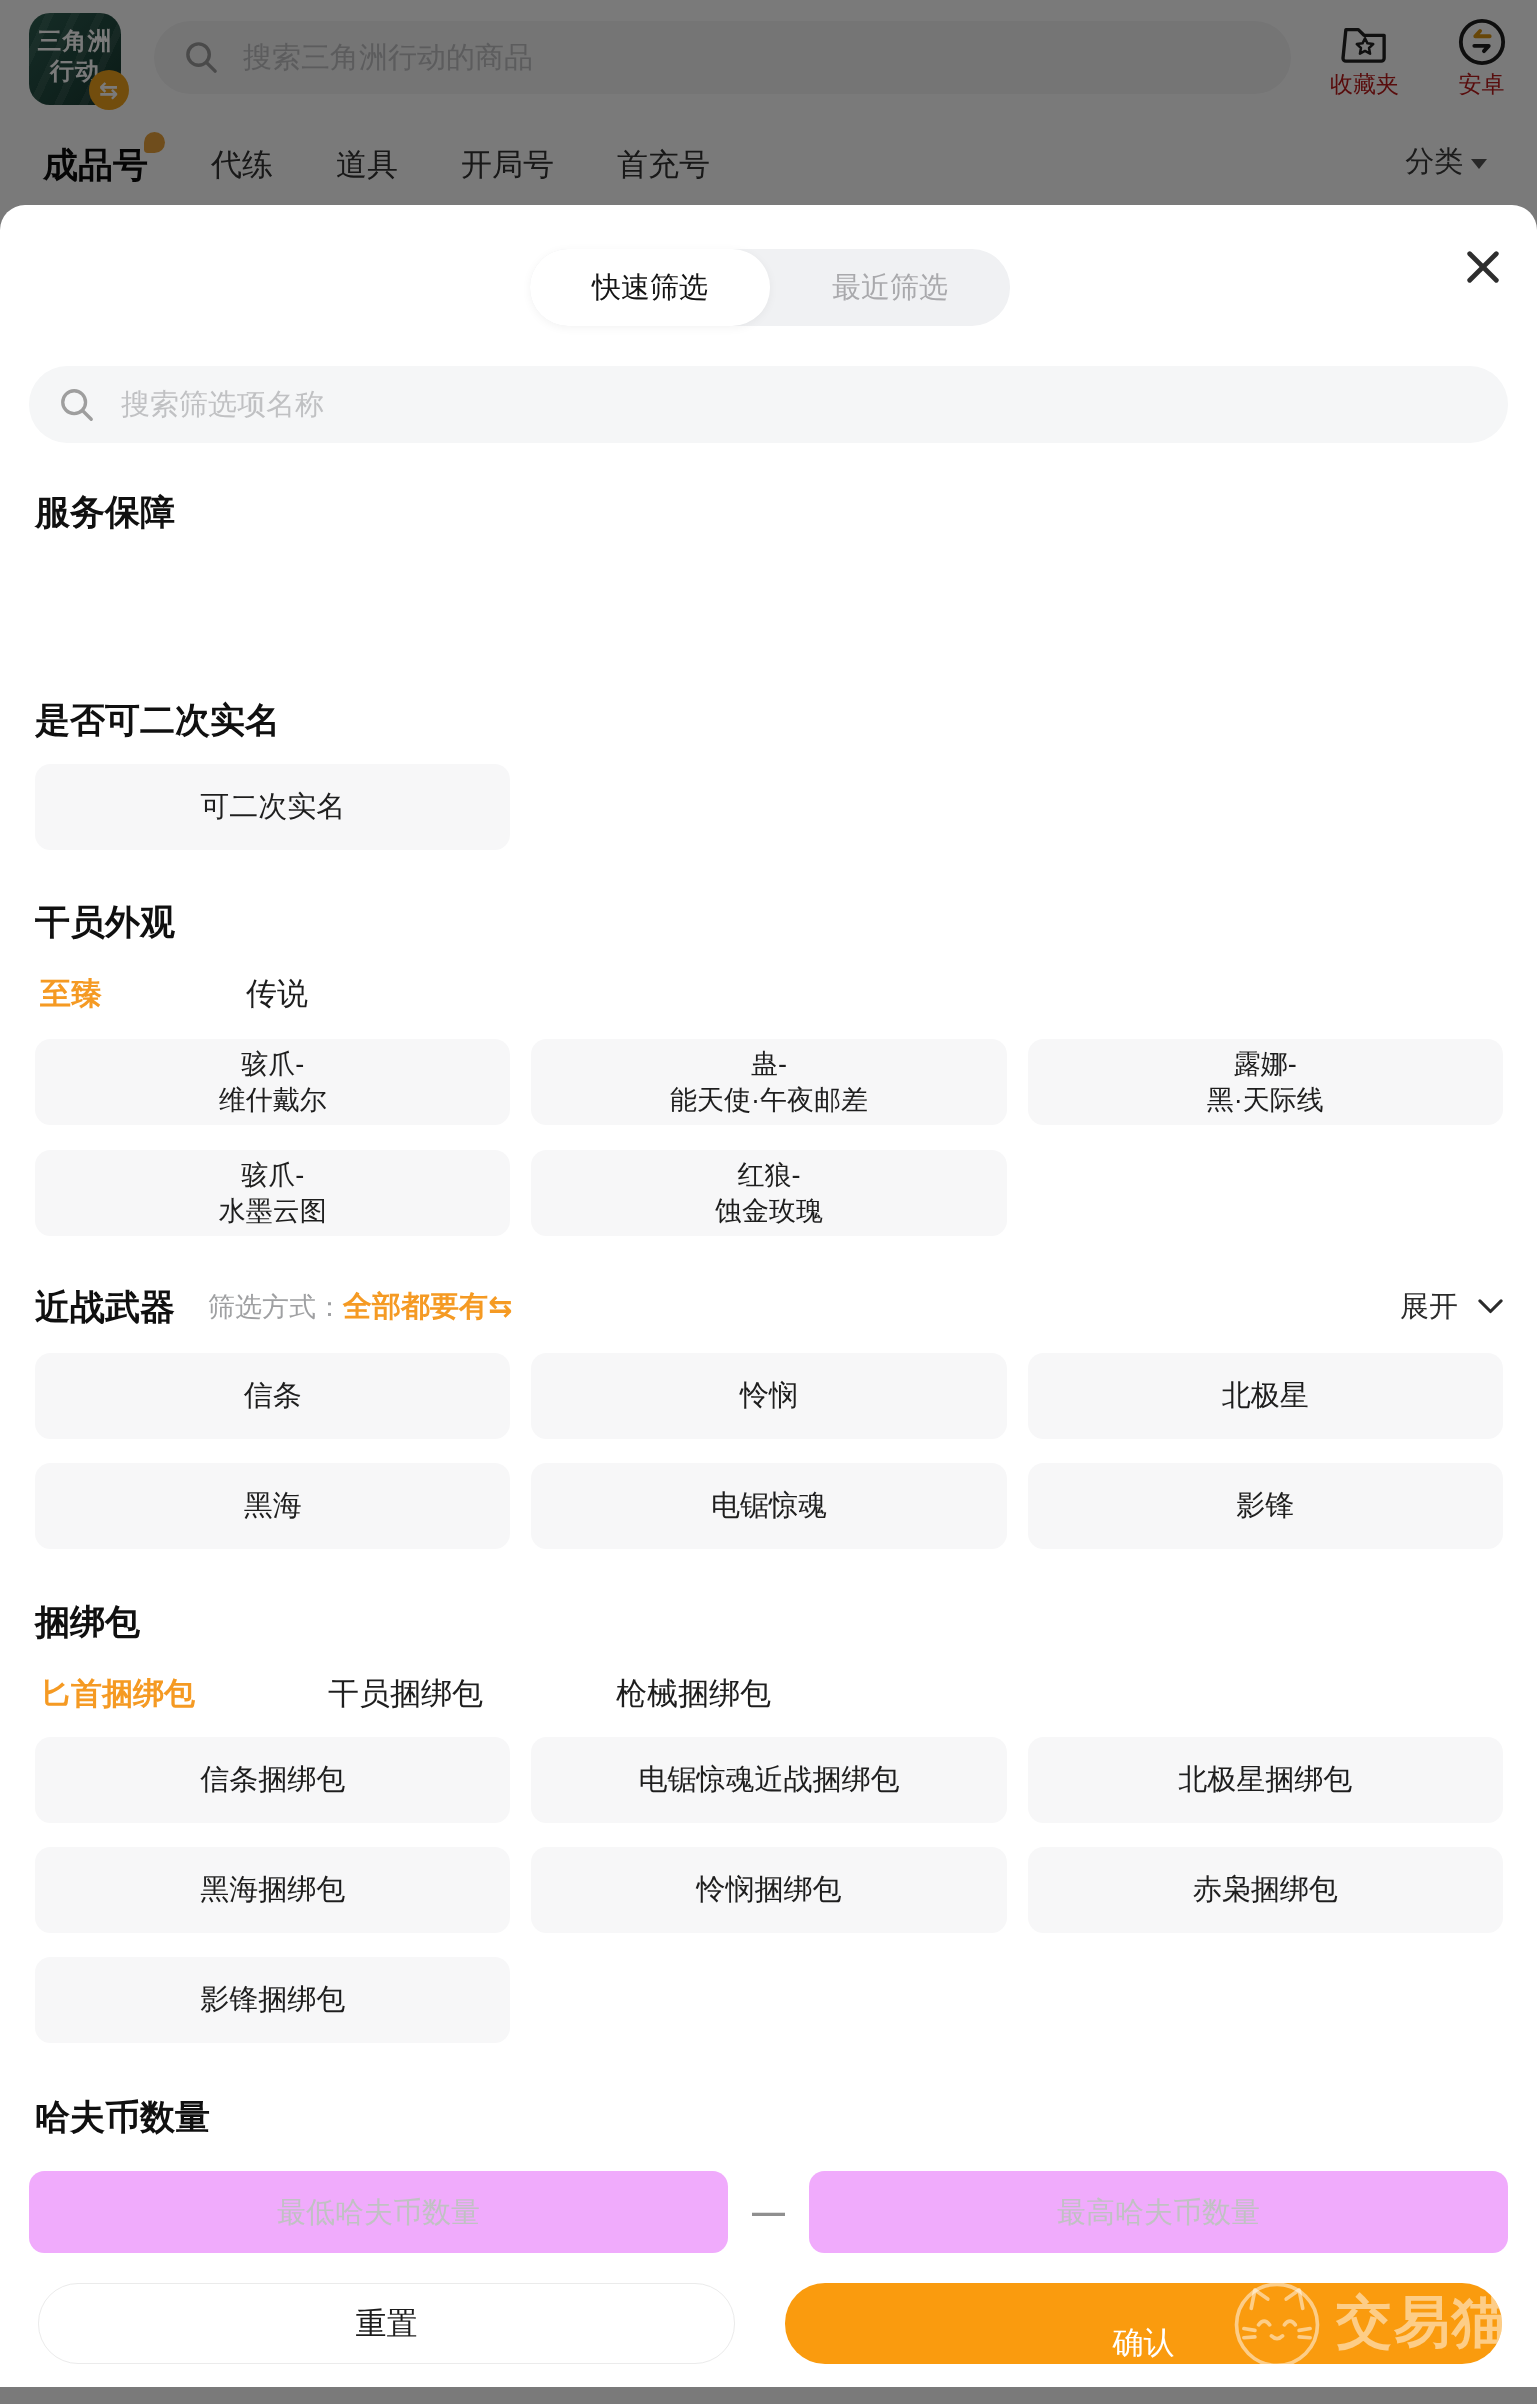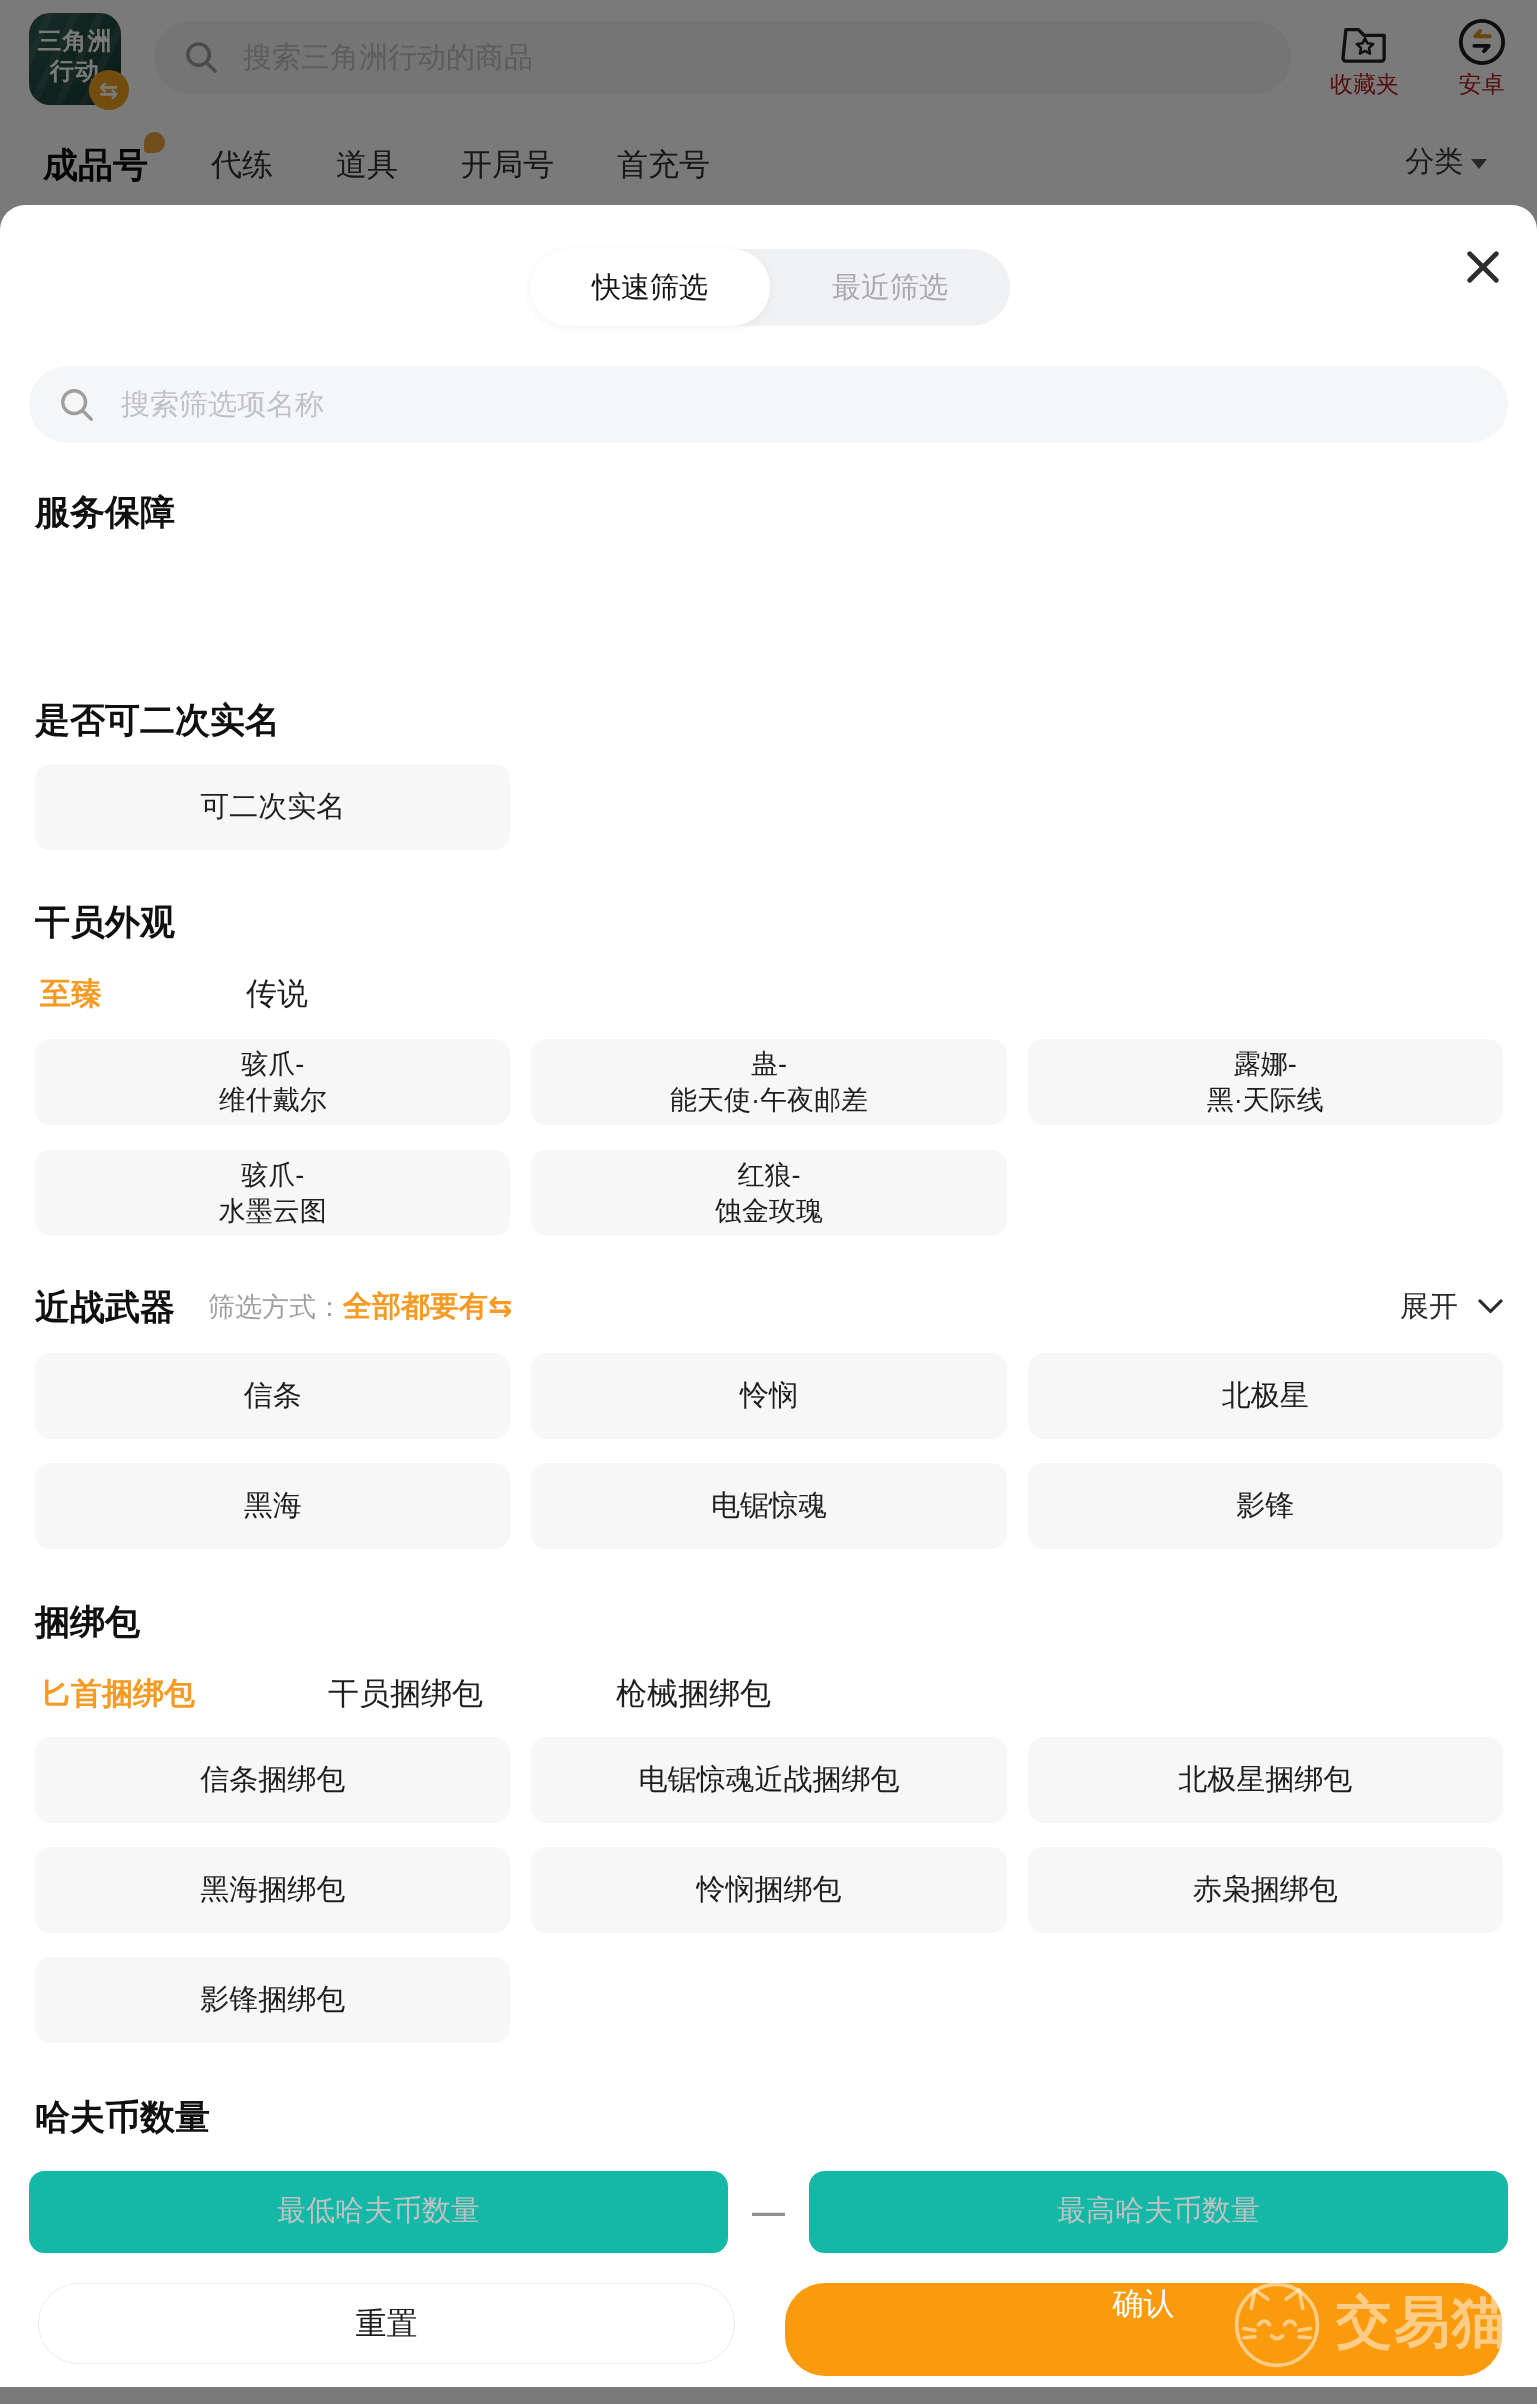--- a/index.html
+++ b/index.html
@@ -70,28 +70,28 @@
   .st-op .subtab{margin-right:144px;}
   .st-bd .subtab{margin-right:133px;}
   .melee-head{position:absolute;left:35px;top:1083px;width:1468px;height:38px;
     display:flex;align-items:center;}
   .melee-head .mode-label{font-size:27px;color:#9fa0a2;margin-left:33px;}
   .melee-head .mode-value{font-size:29px;color:#f59a23;font-weight:bold;}
   .melee-head .expand{margin-left:auto;display:flex;align-items:center;gap:20px;
     font-size:29px;color:#2b2b2b;cursor:pointer;}
   .coins-row{position:absolute;left:29px;top:1966px;width:1479px;height:82px;
     display:flex;align-items:center;}
-  .coin-input{width:699px;height:82px;background:#14b8a6;border-radius:15.4px;border:none;outline:none;
-    text-align:center;font-size:29px;color:#1e1e1e;font-family:Liberation Mono, monospace;box-sizing:border-box;}
+  .coin-input{width:699px;height:82px;background:#f0abfc;border-radius:15.4px;border:none;outline:none;
+    text-align:center;font-size:29px;color:#1e1e1e;font-family:Liberation Serif, serif;box-sizing:border-box;}
   .coin-sep{flex:1;text-align:center;color:#8f8f8f;font-size:33px;font-weight:bold;}
   .footer-reset{position:absolute;left:38px;top:2078px;width:697px;height:81px;border-radius:40px;
     background:#fff;border:1.9px solid #ebebeb;box-sizing:border-box;display:flex;align-items:center;
     justify-content:center;font-size:31px;color:#1c1c1c;cursor:pointer;}
-  .footer-confirm{position:absolute;left:785px;top:2078px;width:717px;height:93px;border-radius:40px;
-    background:#fa9b0e;display:flex;align-items:flex-start;justify-content:center;
+  .footer-confirm{position:absolute;left:785px;top:2078px;width:717px;height:81px;border-radius:40px;
+    background:#fa9b0e;display:flex;align-items:flex-end;justify-content:center;
     font-size:31px;color:#fff;font-weight:500;cursor:pointer;overflow:hidden;}
   .watermark{position:absolute;right:-7.7px;top:-7.7px;height:96px;display:flex;align-items:center;
     gap:13.4px;color:rgba(255,255,255,.5);pointer-events:none;}
   .watermark .wm-text{font-size:56px;font-weight:bold;letter-spacing:1.9px;}
 </style>
 </head>
 <body>
 
 <div class="header">
   <div class="logo">

